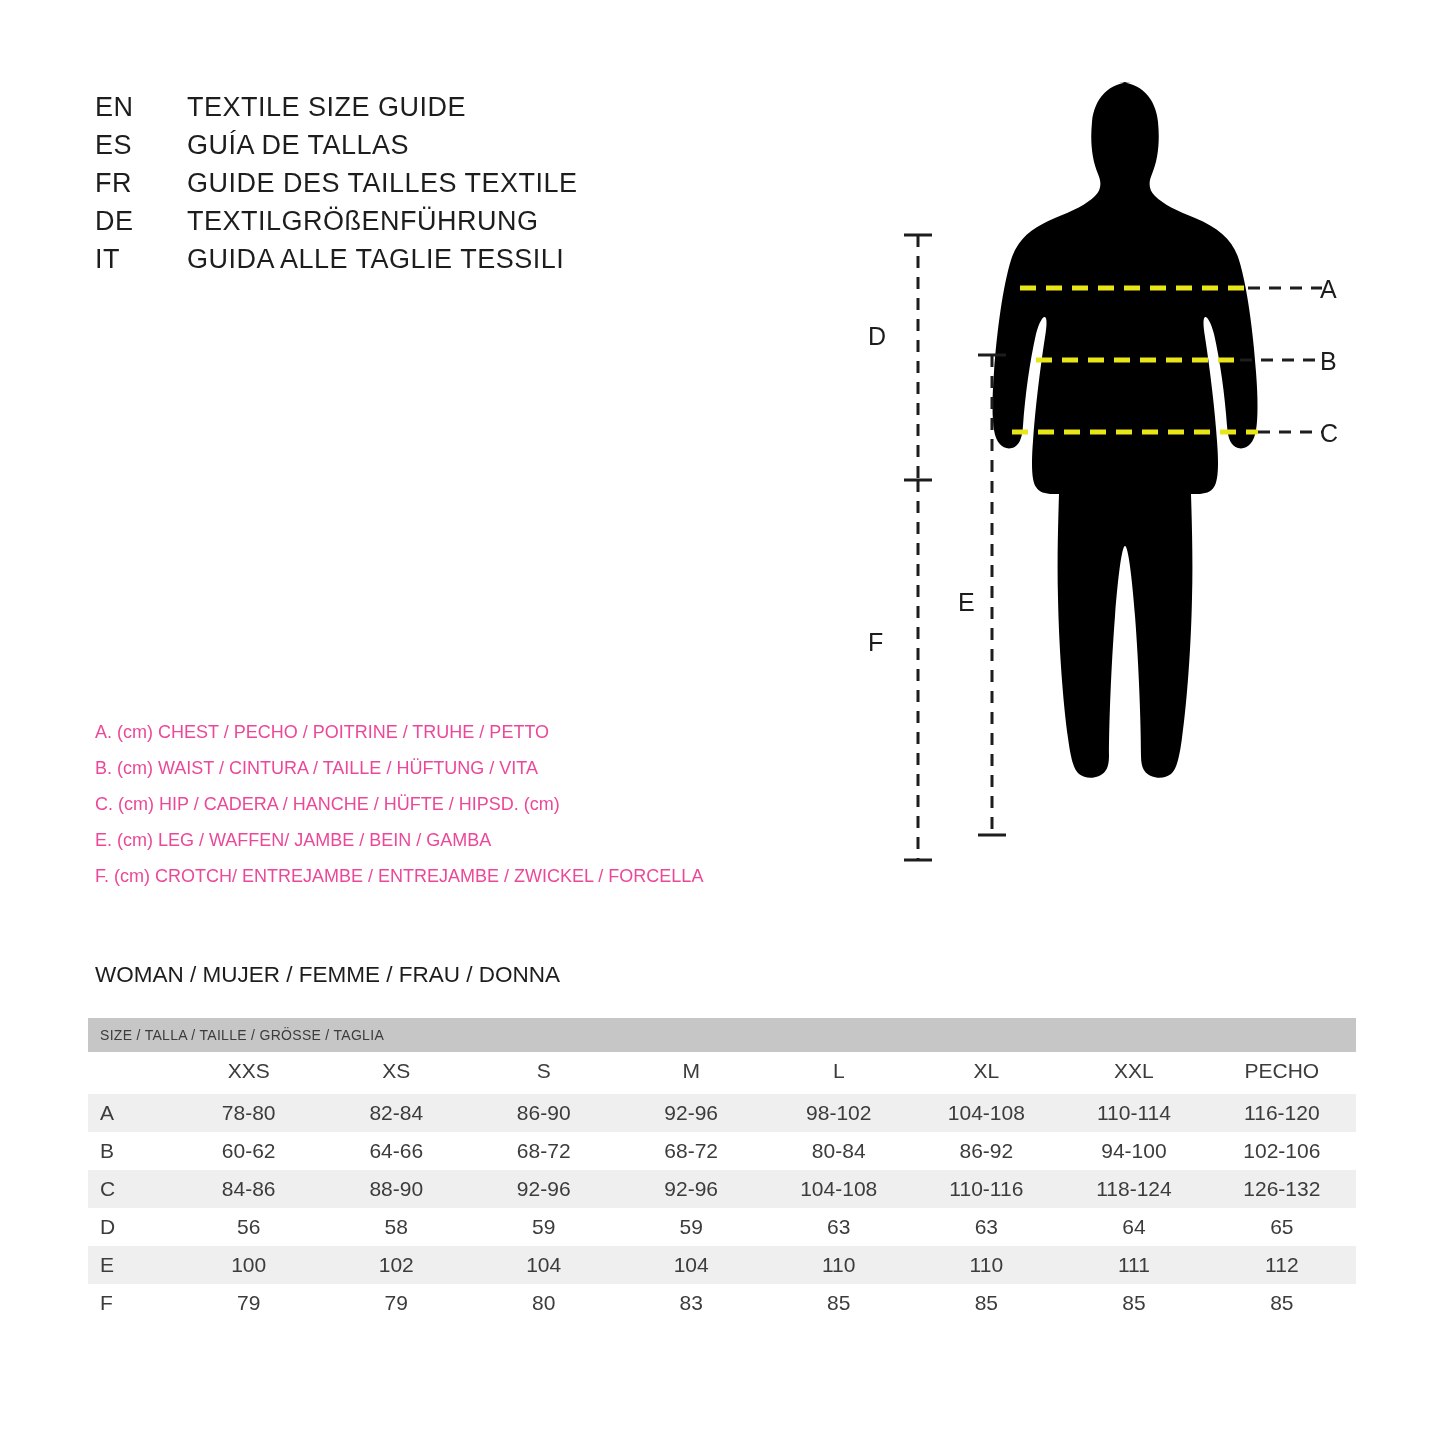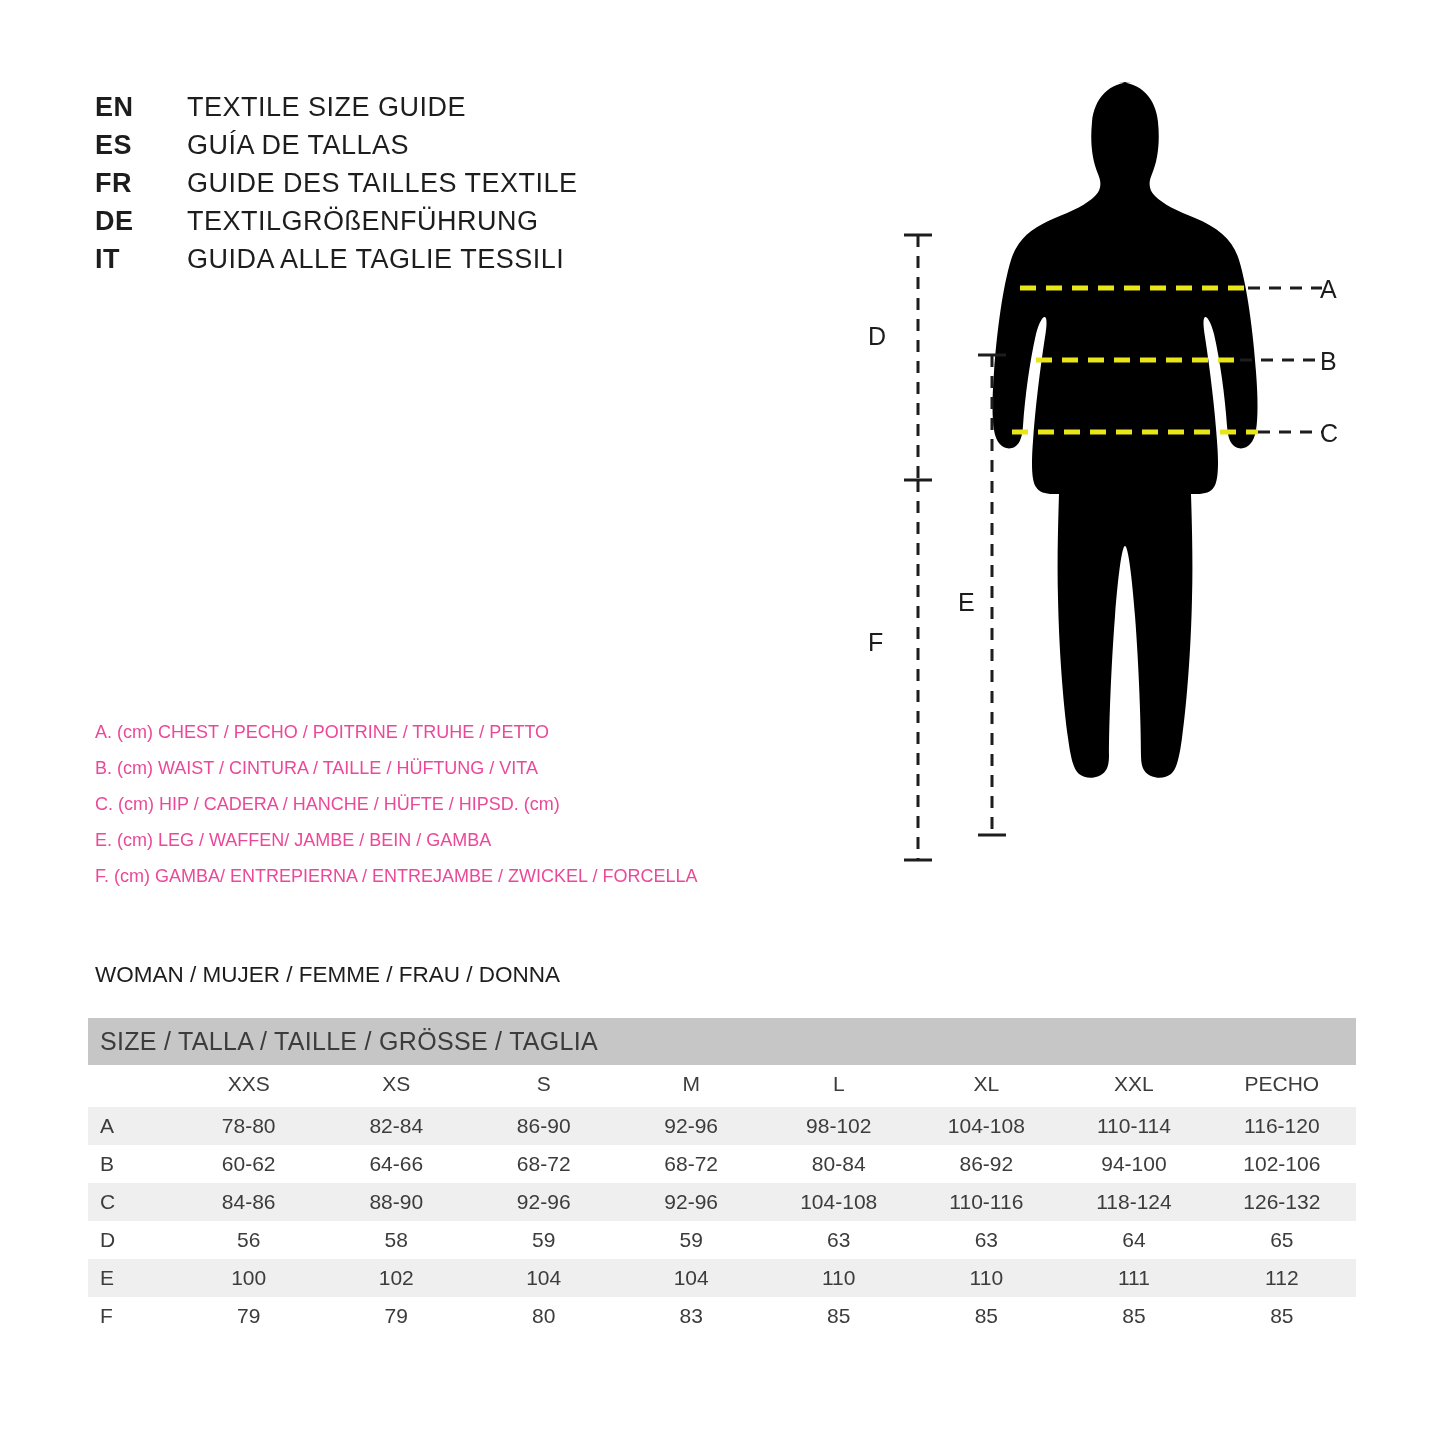--- a/index.html
+++ b/index.html
@@ -27,21 +27,20 @@
     display: flex;
     align-items: baseline;
     height: 38px;
     font-size: 27px;
     letter-spacing: 0.5px;
     color: #1d1d1d;
   }
   .title-lang {
     width: 92px;
     flex: 0 0 92px;
-    font-weight: bold;
   }
   .title-text {
     flex: 1 1 auto;
   }
 
   
   #legend-block {
     position: absolute;
     left: 95px;
     top: 722px;
@@ -90,21 +89,21 @@
     width: 1268px;
     border-collapse: collapse;
     font-size: 21px;
     color: #3c3c3c;
   }
   #size-table caption {
     caption-side: top;
     text-align: left;
     background: #c6c6c6;
     color: #3c3c3c;
-    font-size: 25px;
+    font-size: 14px;
     padding: 9px 10px 9px 12px;
     letter-spacing: 0.3px;
   }
   #size-table th, #size-table td {
     padding: 7px 4px;
     text-align: center;
     font-weight: normal;
   }
   #size-table th.rowhead, #size-table td.rowhead {
     text-align: left;
@@ -148,21 +147,21 @@
     <span class="title-lang">IT</span>
     <span class="title-text">GUIDA ALLE TAGLIE TESSILI</span>
   </div>
 </div>
 
 <div id="legend-block">
   <div class="legend-row">A. (cm) CHEST / PECHO / POITRINE / TRUHE / PETTO</div>
   <div class="legend-row">B. (cm) WAIST / CINTURA / TAILLE / HÜFTUNG / VITA</div>
   <div class="legend-row">C. (cm) HIP / CADERA / HANCHE / HÜFTE / HIPSD. (cm)</div>
   <div class="legend-row">E. (cm) LEG / WAFFEN/ JAMBE / BEIN / GAMBA</div>
-  <div class="legend-row">F. (cm) GAMBA/ ENTREPIERNA / ENTREJAMBE / ZWICKEL / FORCELLA</div>
+  <div class="legend-row">F. (cm) CROTCH/ ENTREJAMBE / ENTREJAMBE / ZWICKEL / FORCELLA</div>
 </div>
 
 <div id="gender-label">WOMAN / MUJER / FEMME / FRAU / DONNA</div>
 
 <div id="figure-block">
   <svg id="figure-svg" width="560" height="840" viewBox="0 0 560 840">
 
     <g fill="#000000">
       <path d="M292 22
                c-22 0 -38 16 -40 40

